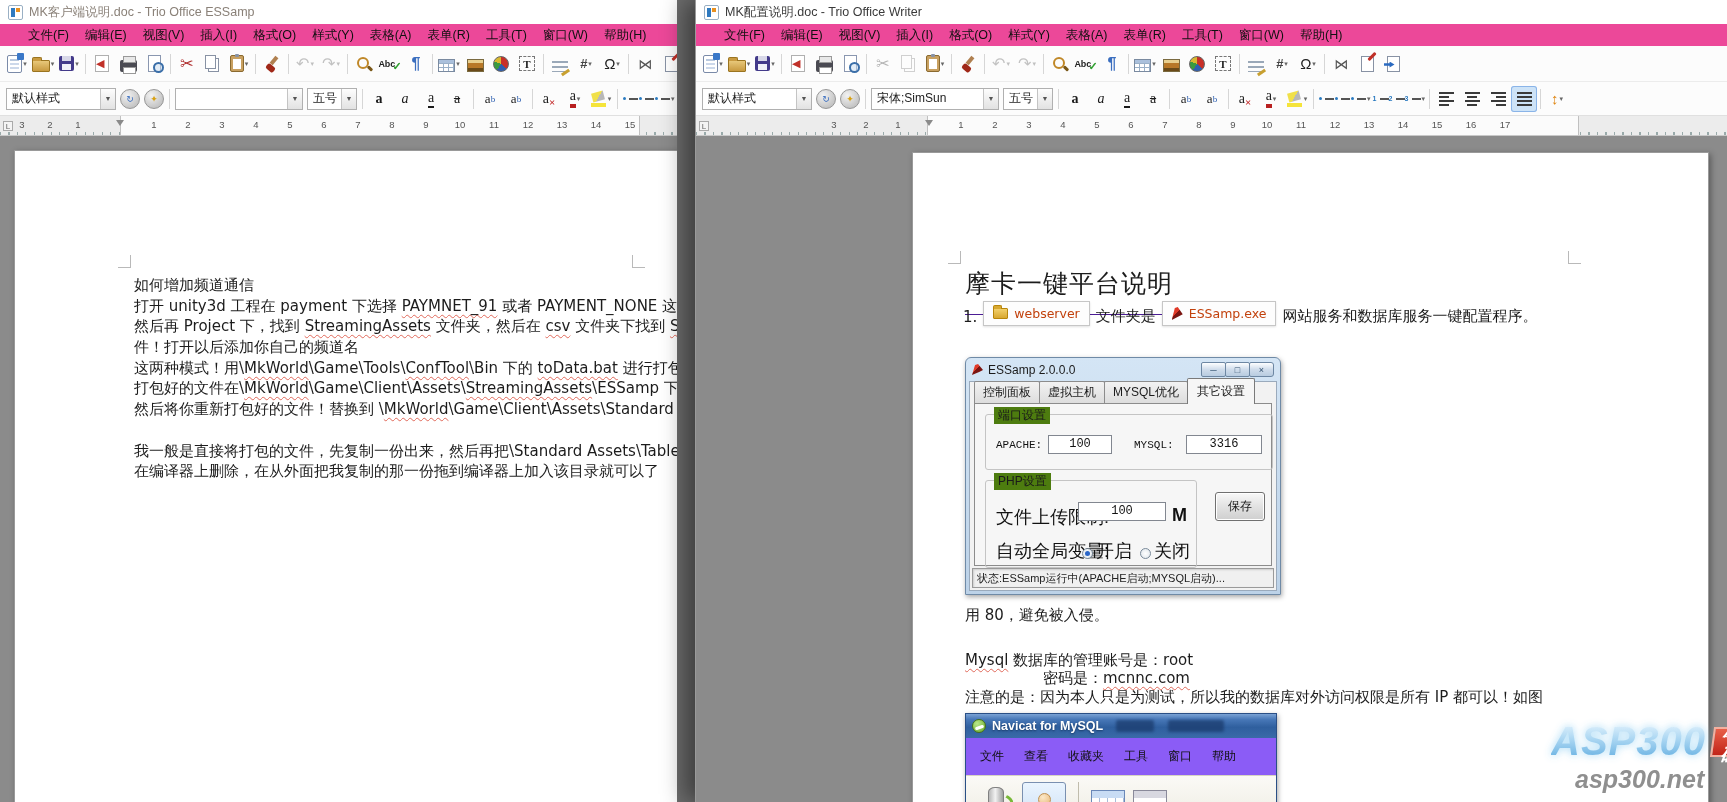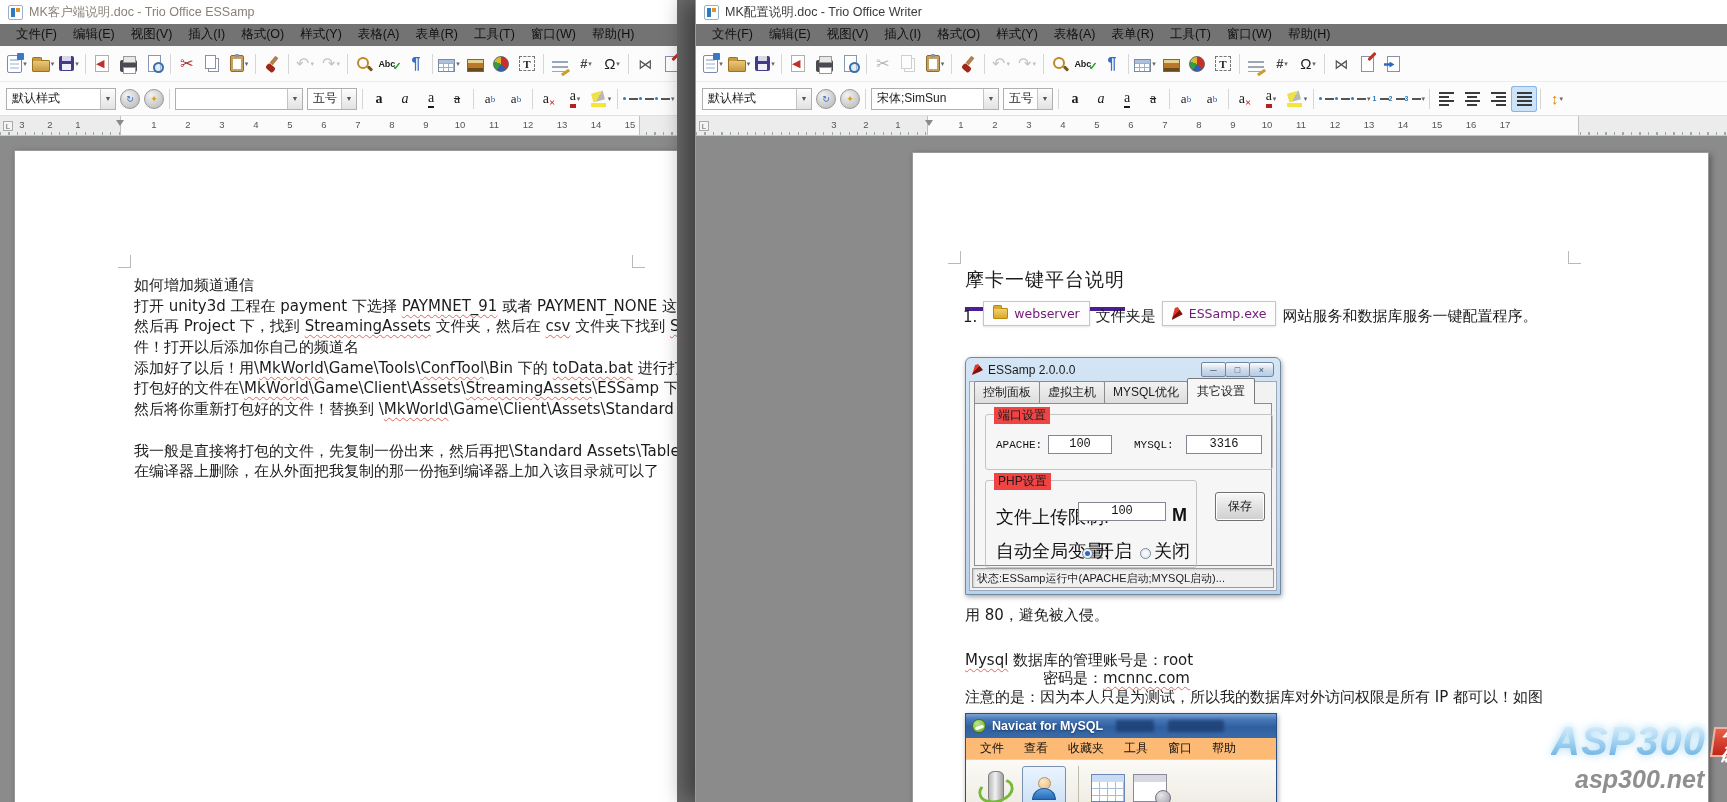--- a/index.html
+++ b/index.html
@@ -7,21 +7,21 @@
   .win{position:absolute;top:0;height:802px;background:#fff;overflow:hidden}
   #win-left{left:0;width:677px;z-index:1}
   #win-right{left:695px;width:1050px;z-index:2;border-left:1px solid #9a9a9a;box-shadow:-10px 0 22px rgba(0,0,0,.45)}
   
   .titlebar{height:24px;display:flex;align-items:center;gap:6px;padding:0 8px;background:#fff}
   .titletext{font-size:12.5px;color:#8a8178}
   #win-right .titletext{color:#3a3a3a}
   .appico{width:15px;height:15px;position:relative;background:#fff;border:1px solid #9ab0c4;border-radius:2px;flex:none}
   .appico::before{content:"";position:absolute;left:2px;top:2px;width:4px;height:9px;background:#2f7ac0}
   .appico::after{content:"";position:absolute;right:2px;top:2px;width:4px;height:4px;background:#e89020}
-  .menubar{height:22px;display:flex;align-items:flex-start;background:#737373;padding:0 8px}
+  .menubar{height:22px;display:flex;align-items:center;background:#ec4899;padding:0 20px}
   .mi{font-size:12.5px;color:#111;padding:2px 8px;white-space:nowrap}
   .toolbar{display:flex;align-items:center;background:#fcfcfc;padding:0 4px}
   .tb1{height:36px;border-bottom:1px solid #ececec}
   .tb2{height:34px;border-bottom:1px solid #e0e0e0}
   .ti{min-width:26px;height:26px;padding:0 1px;display:flex;align-items:center;justify-content:center;border-radius:3px;position:relative;flex:none}
   .ti .dd{font-size:7px;color:#666;margin-left:1px;font-style:normal}
   .ti.dis{filter:grayscale(1);opacity:.4}
   .ti.act{background:#cde3f7;box-shadow:inset 0 0 0 1px #8ab4e8}
   .tsep{width:1px;height:20px;background:#d6d6d6;margin:0 3px;flex:none}
   .ic{display:flex;align-items:center;justify-content:center;font-style:normal;line-height:1}
@@ -110,56 +110,56 @@
   #win-left .docarea{top:136px}
   #win-right .docarea{top:136px}
   .page{position:absolute;background:#fff;border:1px solid #9a9a9a;box-shadow:2px 2px 6px rgba(0,0,0,.35)}
   .corner{position:absolute;width:13px;height:13px;border-color:#b9b9b9;border-style:solid}
   .corner.tl{border-width:0 1px 1px 0}
   .corner.tr{border-width:0 0 1px 1px}
   .dtext{position:absolute;font-family:"DejaVu Sans","Liberation Sans",sans-serif;font-size:15px;color:#1c1c1c;white-space:nowrap;line-height:20.7px}
   .dl{height:20.7px;white-space:nowrap}
   .sq{text-decoration:underline;text-decoration-style:wavy;text-decoration-color:#e0695a;text-decoration-thickness:1px;text-underline-offset:3px}
   .abs{position:absolute;white-space:nowrap;font-family:"DejaVu Sans","Liberation Sans",sans-serif;font-size:15px;color:#1c1c1c}
-  .headingline{font-size:19px;letter-spacing:1px;border-bottom:4px solid #4c1d95;padding-bottom:14px}
+  .headingline{font-size:25px;letter-spacing:1px;border-bottom:1px solid #4c1d95;padding-bottom:14px}
   
   .chiprow{display:flex;align-items:flex-end;gap:6px}
-  .chip{height:25px;border:1px solid #c6c6c6;background:#fdfdfd;box-shadow:0 1px 2px rgba(0,0,0,.12);display:flex;align-items:center;gap:6px;padding:0 9px;font-size:12.5px;color:#701a75}
+  .chip{height:25px;border:1px solid #c6c6c6;background:#fdfdfd;box-shadow:0 1px 2px rgba(0,0,0,.12);display:flex;align-items:center;gap:6px;padding:0 9px;font-size:12.5px;color:#c2410c}
   .fold{width:15px;height:11px;background:linear-gradient(#f2d06a,#d8a830);border:1px solid #b8860a;border-radius:1px;position:relative;flex:none}
   .fold::before{content:"";position:absolute;top:-4px;left:-1px;width:7px;height:3px;background:#d8a830;border:1px solid #b8860a;border-bottom:none;border-radius:2px 2px 0 0}
   .dart{width:11px;height:13px;background:linear-gradient(135deg,#e03a28 45%,#7a1410 45%);clip-path:polygon(0 100%,28% 8%,55% 0,100% 55%,70% 70%);flex:none}
   
   .dlg{position:absolute;width:316px;height:238px;border:1px solid #6f8aa6;border-radius:6px 6px 0 0;background:linear-gradient(#d4e5f5,#bcd2e8);box-shadow:1px 2px 5px rgba(0,0,0,.35);font-size:12px;color:#1a1a1a}
   .dlg-title{height:23px;display:flex;align-items:center;gap:5px;padding:0 6px}
   .dlg-ico{width:11px;height:11px;background:linear-gradient(135deg,#e03a28 45%,#7a1410 45%);clip-path:polygon(0 100%,28% 8%,55% 0,100% 55%,70% 70%);flex:none}
   .dlg-btns{margin-left:auto;display:flex}
   .wbtn{width:25px;height:15px;border:1px solid #6d87a3;background:linear-gradient(#fdfeff,#cfdceb 50%,#b8cce0);display:flex;align-items:center;justify-content:center;font-size:9px;color:#31506e;border-radius:2px;margin-left:-1px}
   .wbtn.cl{border-radius:2px 3px 3px 2px}
   .dlg-body{position:absolute;left:3px;right:3px;top:23px;bottom:3px;background:#f2f2f2;border:1px solid #9aaabc}
   .tabs{display:flex;align-items:flex-end;height:22px;padding:0 4px;position:relative}
   .dtab{border:1px solid #8c8c8c;border-bottom:none;background:linear-gradient(#f2f2f2,#dcdcdc);padding:2px 8px 3px;font-size:12px;border-radius:2px 2px 0 0;margin-right:-1px}
   .dtab.on{background:#f6f6f6;padding:4px 9px 4px;position:relative;z-index:2;border-color:#7a7a7a}
   .tabpanel{position:absolute;left:4px;right:4px;top:21px;bottom:24px;background:#f6f6f6;border:1px solid #8c8c8c}
   .grp{position:absolute;border:1px solid #c4c4c4;border-radius:3px}
-  .grp-label{position:absolute;top:-8px;left:8px;background:#ef4444;padding:0 4px;font-size:12px}
+  .grp-label{position:absolute;top:-8px;left:8px;background:#4d7c0f;padding:0 4px;font-size:12px}
   .fld{position:absolute;height:19px;border:1px solid #828790;background:#fff;font:12px "Liberation Mono",monospace;text-align:center;line-height:17px;color:#111}
   .mlabel{position:absolute;font:11px "Liberation Mono",monospace;color:#111}
   .zlabel{position:absolute;font-size:18px;color:#111}
   .rad{display:inline-block;width:11px;height:11px;border-radius:50%;border:1px solid #7a8a9a;background:radial-gradient(#fff,#dde4ea);vertical-align:-2px;margin-right:3px}
   .rad.on::after{content:"";display:block;width:5px;height:5px;margin:2px;border-radius:50%;background:#2a66c8}
   .savebtn{position:absolute;width:50px;height:29px;border:1px solid #707070;border-radius:3px;background:linear-gradient(#f8f8f8,#e4e4e4 45%,#cfcfcf);box-shadow:inset 0 0 0 1px #fff;display:flex;align-items:center;justify-content:center;font-size:12px}
   .dlg-status{position:absolute;left:2px;right:2px;bottom:2px;height:20px;border:1px solid #9a9a9a;background:#f0f0f0;box-shadow:inset 1px 1px 2px rgba(0,0,0,.15);font-size:11px;line-height:18px;padding-left:4px;color:#222;white-space:nowrap;overflow:hidden}
   
   .nv{position:absolute;width:312px;height:150px;border:1px solid #2a4f86;box-shadow:1px 2px 5px rgba(0,0,0,.35);background:#efece0}
   .nv-title{height:24px;background:linear-gradient(180deg,#7aa2d4 0%,#4878b8 22%,#2f5f9e 55%,#3a6aa8 100%);display:flex;align-items:center;gap:6px;padding:0 6px;position:relative}
   .nv-title span{color:#fff;font-size:12.5px;font-weight:700;text-shadow:0 1px 2px #1a3a66}
   .nv-ico{width:14px;height:14px;border-radius:50%;background:radial-gradient(circle at 35% 30%,#b8e88a,#6aa828);border:1px solid #44701a;position:relative;flex:none}
   .nv-ico::after{content:"";position:absolute;left:2px;top:6px;width:9px;height:3px;background:#fff;border-radius:2px;transform:rotate(-20deg)}
   .nv-blur{position:absolute;top:6px;height:12px;background:#1b3c6e;opacity:.75;filter:blur(1.5px);border-radius:2px}
-  .nv-menu{height:22px;background:#fdba74;border-bottom:1px solid #d8d4c4;display:flex;align-items:center;padding:0 4px}
+  .nv-menu{height:38px;background:#8b5cf6;border-bottom:1px solid #d8d4c4;display:flex;align-items:center;padding:0 4px}
   .nv-menu .mi{font-size:12px;padding:2px 10px}
   .nv-tools{height:104px;background:linear-gradient(#fbfaf6,#dedacb);display:flex;align-items:flex-start;gap:8px;padding:6px 10px 0}
   .nv-conn{position:relative;width:38px;height:44px;flex:none}
   .nv-conn::before{content:"";position:absolute;left:12px;top:5px;width:14px;height:30px;background:linear-gradient(90deg,#b8b8b8,#f2f2f2 45%,#a0a0a0);border:1px solid #808080;border-radius:7px/5px}
   .nv-conn::after{content:"";position:absolute;left:2px;top:12px;width:30px;height:19px;border:3px solid #78b838;border-radius:50%;border-top-color:transparent;transform:rotate(-15deg)}
   .nv-user{width:44px;height:44px;border:1px solid #7a90b0;border-radius:3px;background:linear-gradient(#eaf4fe,#c9def4);display:flex;flex-direction:column;align-items:center;justify-content:center;flex:none}
   .nv-user i{display:block}
   .nv-head{width:13px;height:13px;border-radius:50%;background:radial-gradient(circle at 35% 30%,#fce8c8,#e8b878);border:1px solid #c09050}
   .nv-body{width:24px;height:12px;border-radius:12px 12px 0 0;background:linear-gradient(#5aa2e0,#2a6ab8);border:1px solid #1a5a9a;margin-top:-2px}
   .nv-sep{width:1px;height:44px;background:#c0bcac;margin:0 4px;flex:none}
@@ -378,21 +378,21 @@
   <div class="rtab" style="top:121px;z-index:3;position:absolute">L</div>
   <div class="docarea">
     <div class="page" style="left:14px;top:14px;width:800px;height:1200px">
       <i class="corner tl" style="left:103px;top:104px"></i>
       <i class="corner tr" style="left:617px;top:104px"></i>
       <div class="dtext" style="left:119px;top:124px">
           <div class="dl"><span>如何增加频道通信</span></div>
           <div class="dl"><span>打开 unity3d 工程在 payment 下选择 </span><span class="sq">PAYMNET_91</span><span> 或者 PAYMENT_NONE 这两种模式。</span></div>
           <div class="dl"><span>然后再 Project 下，找到 </span><span class="sq">StreamingAssets</span><span> 文件夹，然后在 </span><span class="sq">csv</span><span> 文件夹下找到 </span><span class="sq">ServerList</span></div>
           <div class="dl"><span>件！打开以后添加你自己的频道名</span></div>
-          <div class="dl"><span>添加好了以后！用\</span><span class="sq">MkWorld</span><span>\Game\Tools\</span><span class="sq">ConfTool</span><span>\Bin 下的 </span><span class="sq">toData.bat</span><span> 进行打包。</span></div>
+          <div class="dl"><span>这两种模式！用\</span><span class="sq">MkWorld</span><span>\Game\Tools\</span><span class="sq">ConfTool</span><span>\Bin 下的 </span><span class="sq">toData.bat</span><span> 进行打包。</span></div>
           <div class="dl"><span>打包好的文件在\</span><span class="sq">MkWorld</span><span>\Game\Client\Assets\</span><span class="sq">StreamingAssets</span><span>\ESSamp 下</span></div>
           <div class="dl"><span>然后将你重新打包好的文件！替换到 \</span><span class="sq">MkWorld</span><span>\Game\Client\Assets\Standard Assets\Table 下！</span></div>
           <div class="dl"><span></span></div>
           <div class="dl"><span>我一般是直接将打包的文件，先复制一份出来，然后再把\Standard Assets\Table 文件夹，</span></div>
           <div class="dl"><span>在编译器上删除，在从外面把我复制的那一份拖到编译器上加入该目录就可以了</span></div>
         </div>
     </div>
   </div>
 </div>
 

